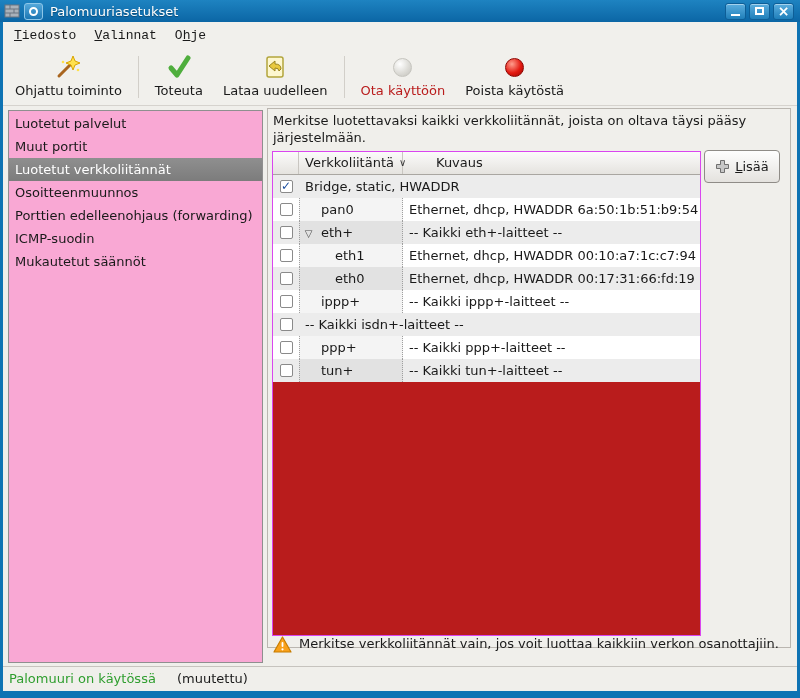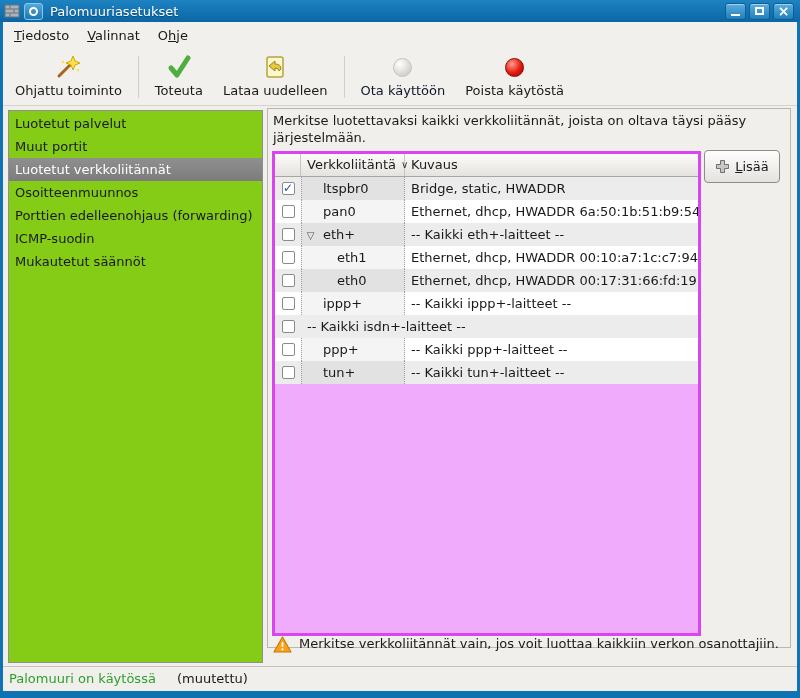--- a/index.html
+++ b/index.html
@@ -27,57 +27,57 @@
   .winbtns { display:flex; gap:3px; margin-right:6px; }
   .winbtn { width:21px; height:17px; border-radius:3px; border:1px solid #0d5e97;
     background:linear-gradient(#5caedf,#1f7fba); display:flex; align-items:center; justify-content:center;
     box-shadow:inset 0 1px 0 rgba(255,255,255,.45); }
   .glyph-min { width:9px; height:2px; background:#fff; margin-top:8px; }
   .glyph-max { width:9px; height:8px; border:2px solid #fff; }
   .glyph-close { color:#fff; font-weight:bold; font-size:14px; line-height:15px; }
 
   
   .menubar { position:absolute; left:3px; top:22px; right:3px; height:26px;
-    background:#f1f0ec; display:flex; align-items:center; padding-left:2px; }
+    background:#f1f0ec; display:flex; align-items:center; padding-left:2px;font-family:Liberation Mono, monospace; }
   .menu-item { padding:4px 9px; font-size:13px; }
   .menu-item u { text-decoration:underline; }
 
   
   .toolbar { position:absolute; left:3px; top:48px; right:3px; height:58px;
     background:#f1f0ec; border-bottom:1px solid #d6d3ce; display:flex; align-items:center; padding-left:2px; }
   .tool { display:flex; flex-direction:column; align-items:center; justify-content:flex-end;
     gap:2px; padding:2px 10px 4px; }
   .tool .ticon { height:27px; display:flex; align-items:center; justify-content:center; }
   .tool .tlabel { font-size:13px; white-space:nowrap; }
-  .tool.disabled .tlabel { color:#0f172a; }
+  .tool.disabled .tlabel { color:#b91c1c; }
   .tsep { width:1px; height:42px; background:#d2cfc9; margin:0 6px; }
   .sphere { width:19px; height:19px; border-radius:50%; }
   .sphere.gray { background:radial-gradient(circle at 35% 30%, #ffffff, #dddcd7 55%, #c2c1bb); border:1px solid #c6c5bf; }
   .sphere.red { background:radial-gradient(circle at 35% 30%, #ff9d8d, #e31910 55%, #9c0500); border:1px solid #8e0400; }
 
   
   .sidebar { position:absolute; left:8px; top:110px; width:255px; height:553px;
-    background:#84cc16; border:1px solid #8f8f8f; padding-top:1px; }
+    background:#f9a8d4; border:1px solid #8f8f8f; padding-top:1px; }
   .side-item { height:23px; line-height:23px; padding-left:6px; white-space:nowrap; overflow:hidden; }
   .side-item.selected { background:linear-gradient(#8f8f8f,#7c7c7c); color:#fff; }
 
   
   .panel { position:absolute; left:267px; top:108px; width:524px; height:540px;
     border:1px solid #bab6b0; }
   .desc { position:absolute; left:5px; top:3px; width:508px; line-height:17px; }
 
   .table { position:absolute; left:4px; top:42px; width:429px; height:485px;
-    background:#f0abfc; border:3px solid #d946ef; display:flex; flex-direction:column; }
+    background:#b91c1c; border:1px solid #d946ef; display:flex; flex-direction:column; }
   .thead { display:flex; height:23px; background:linear-gradient(#fbfbfa,#e5e3df);
     border-bottom:1px solid #a9a6a1; flex:none; }
   .th { line-height:22px; font-size:13px; color:#1c1c1c; }
   .th.c1 { width:26px; border-right:1px solid #c9c6c1; }
   .th.c2 { width:104px; border-right:1px solid #c9c6c1; padding-left:6px;
     display:flex; align-items:center; gap:5px; }
-  .th.c3 { flex:1; padding-left:6px; }
+  .th.c3 { flex:1; padding-left:6px;margin-left:27px; }
   .sort-arrow { font-size:10px; color:#3a3a3a; line-height:10px; }
 
   .trow { display:flex; height:23px; flex:none; }
   .trow:nth-child(odd) { background:#fff; }
   .trow:nth-child(even) { background:#ececec; }
   .cell-check { width:26px; display:flex; align-items:center; justify-content:center; }
   .cb { width:13px; height:13px; background:#fff; border:1px solid #8a8a8a; border-radius:2px;
     display:flex; align-items:center; justify-content:center; }
   .cb .mark { color:#1a4d9e; font-weight:bold; font-size:12px; line-height:11px; }
   .cell-name { width:104px; line-height:23px; white-space:nowrap;
@@ -213,21 +213,20 @@
         </div>
         <div class="th c3"><span>Kuvaus</span></div>
       </div>
 
       <div class="trow">
         <div class="cell-check">
             <span class="cb">
               <span class="mark">✓</span>
             </span>
           </div>
-        <div class="cell-name"><span class="expander"></span><span class="iface">ltspbr0</span></div>
         <div class="cell-desc">Bridge, static, HWADDR</div>
       </div>
       <div class="trow">
         <div class="cell-check">
             <span class="cb">
               <span class="mark"></span>
             </span>
           </div>
         <div class="cell-name"><span class="expander"></span><span class="iface">pan0</span></div>
         <div class="cell-desc">Ethernet, dhcp, HWADDR 6a:50:1b:51:b9:54</div>

